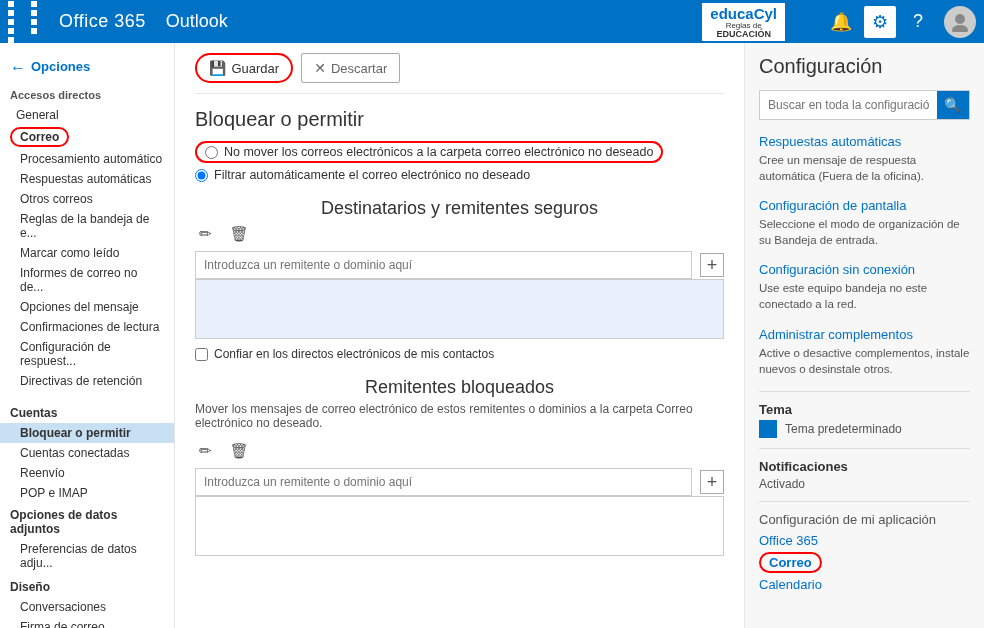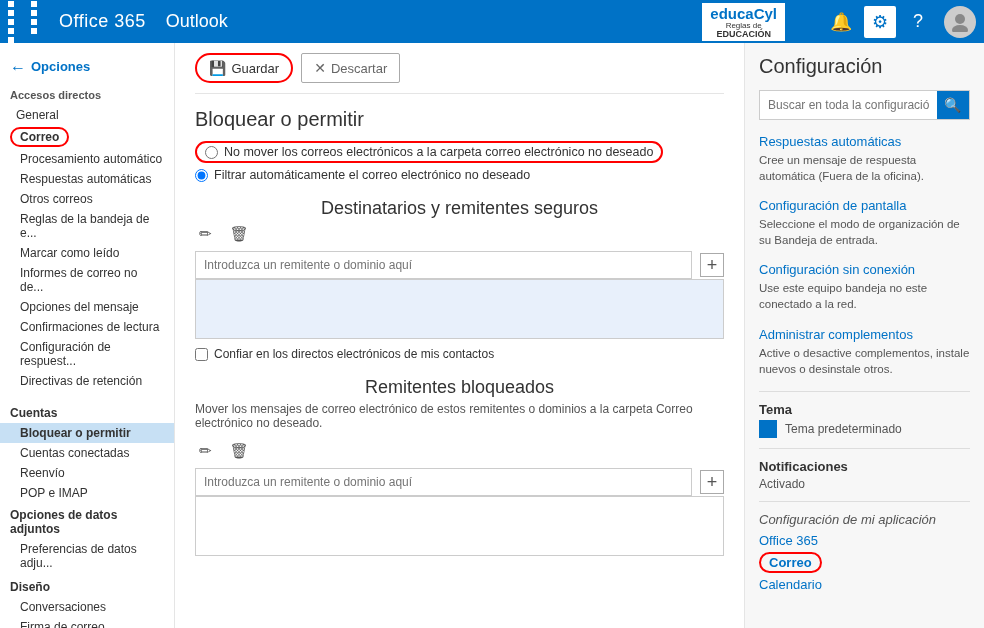--- a/index.html
+++ b/index.html
@@ -337,21 +337,20 @@
     }
     .config-section-value {
       font-size: 12px;
       color: #555;
       margin-bottom: 8px;
     }
     .config-app-section {
       font-size: 13px;
       color: #555;
       margin-bottom: 6px;
-      font-style: italic;
     }
     .config-link {
       color: #0072c6;
       cursor: pointer;
       font-size: 13px;
       display: block;
       margin-bottom: 4px;
     }
     .config-link.bold { font-weight: 600; }
 

